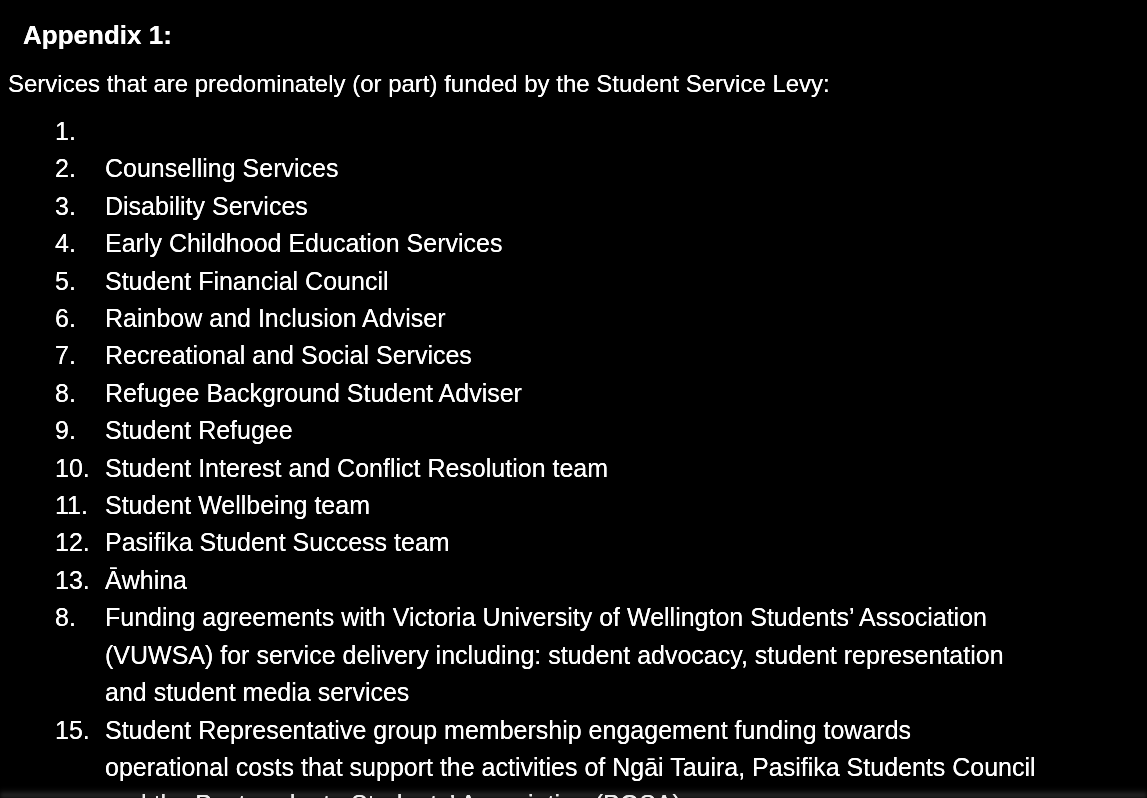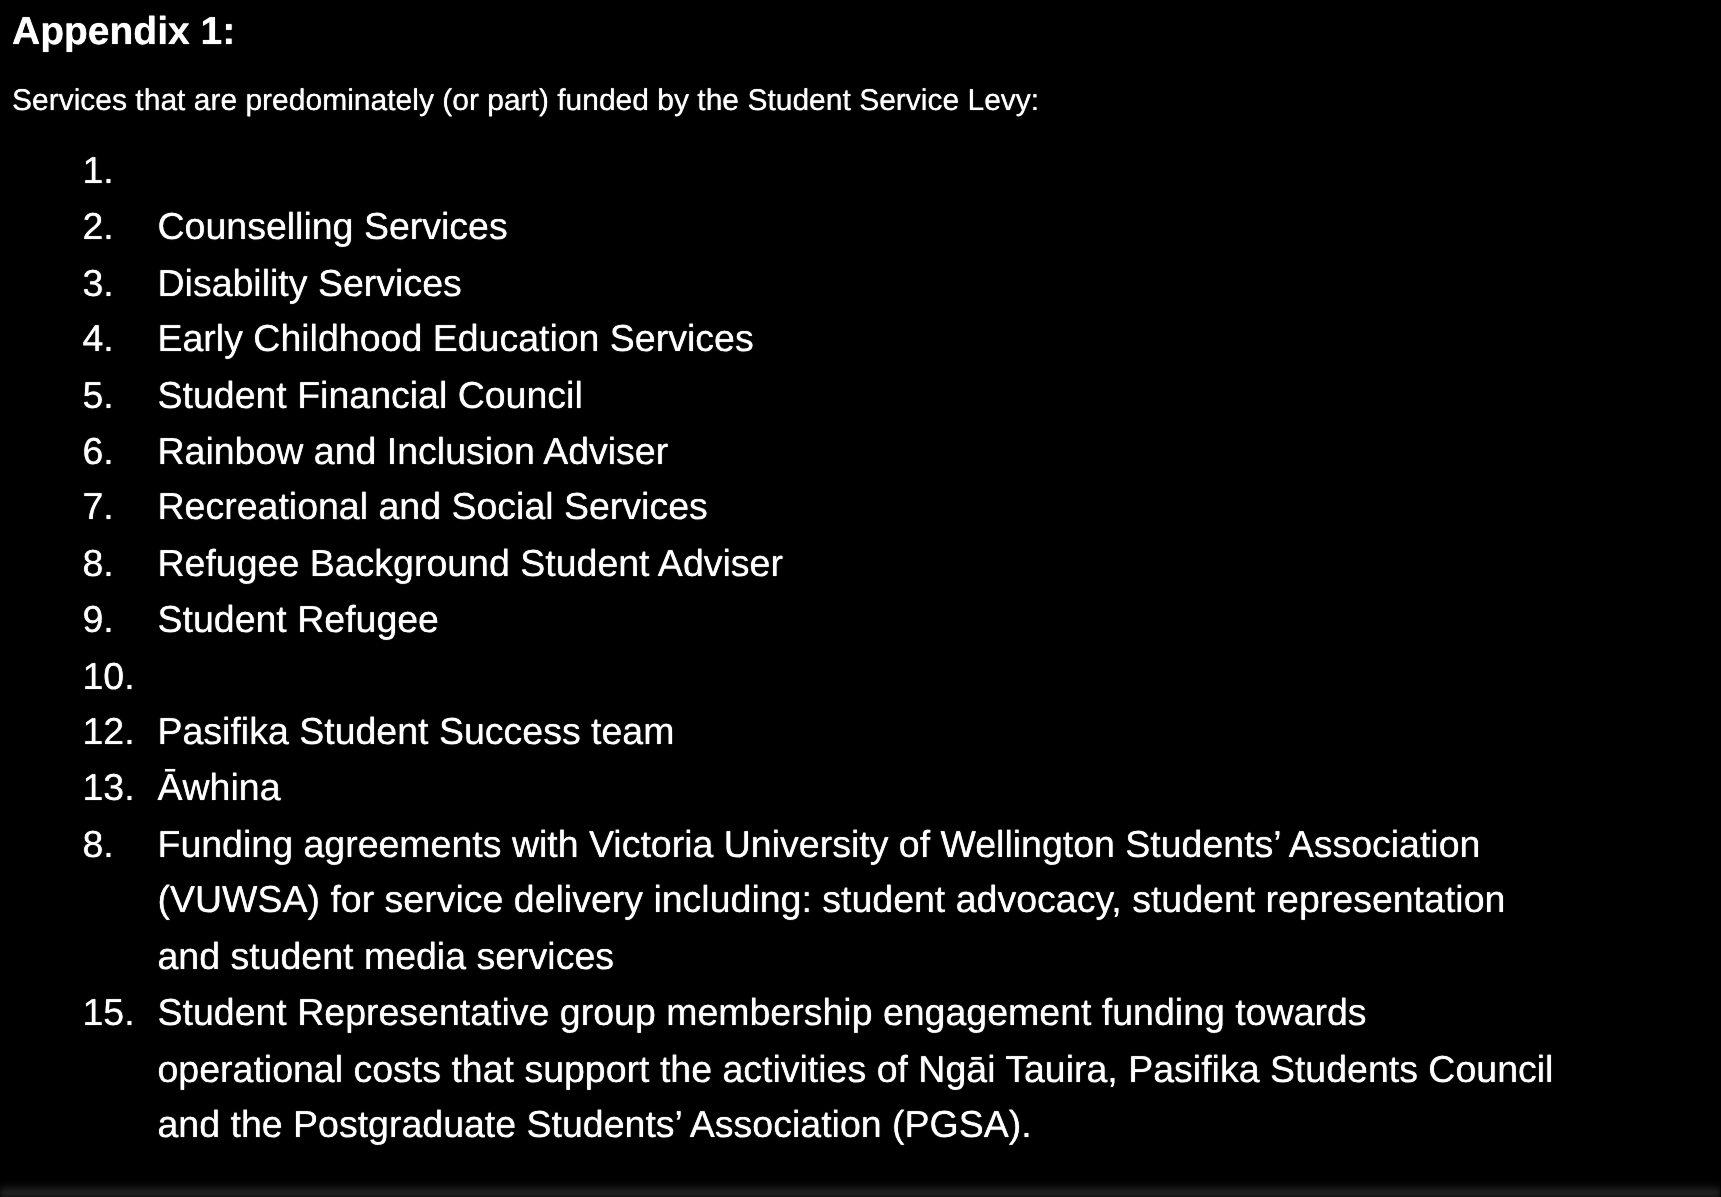--- a/index.html
+++ b/index.html
@@ -16,25 +16,25 @@
     font-family: "Liberation Sans", sans-serif;
     text-shadow: 0 0 0.6px currentColor; 
   }
   .page {
     padding: 3px 0 0 8px;
   }
   .heading {
     font-size: 26px;
     font-weight: bold;
     line-height: 34px;
-    margin: 0;
+    margin: 15px;
     white-space: pre;
   }
   .intro {
-    font-size: 20px;
+    font-size: 24px;
     line-height: 34px;
     margin-top: 13px;
     white-space: pre;
   }
   .list {
     margin-top: 12px;
     margin-left: 47px; 
   }
   .li {
     display: flex;
@@ -101,20 +101,25 @@
     <div class="li">
       <span class="num">8.</span>
       <span class="txt">Refugee Background Student Adviser</span>
     </div>
     <div class="li">
       <span class="num">9.</span>
       <span class="txt">Student Refugee</span>
     </div>
     <div class="li">
       <span class="num">10.</span>
+      <span class="txt">Student Interest and Conflict Resolution team</span>
+    </div>
+    <div class="li">
+      <span class="num">11.</span>
+      <span class="txt">Student Wellbeing team</span>
     </div>
     <div class="li">
       <span class="num">12.</span>
       <span class="txt">Pasifika Student Success team</span>
     </div>
     <div class="li">
       <span class="num">13.</span>
       <span class="txt">Āwhina</span>
     </div>
     <div class="li">

